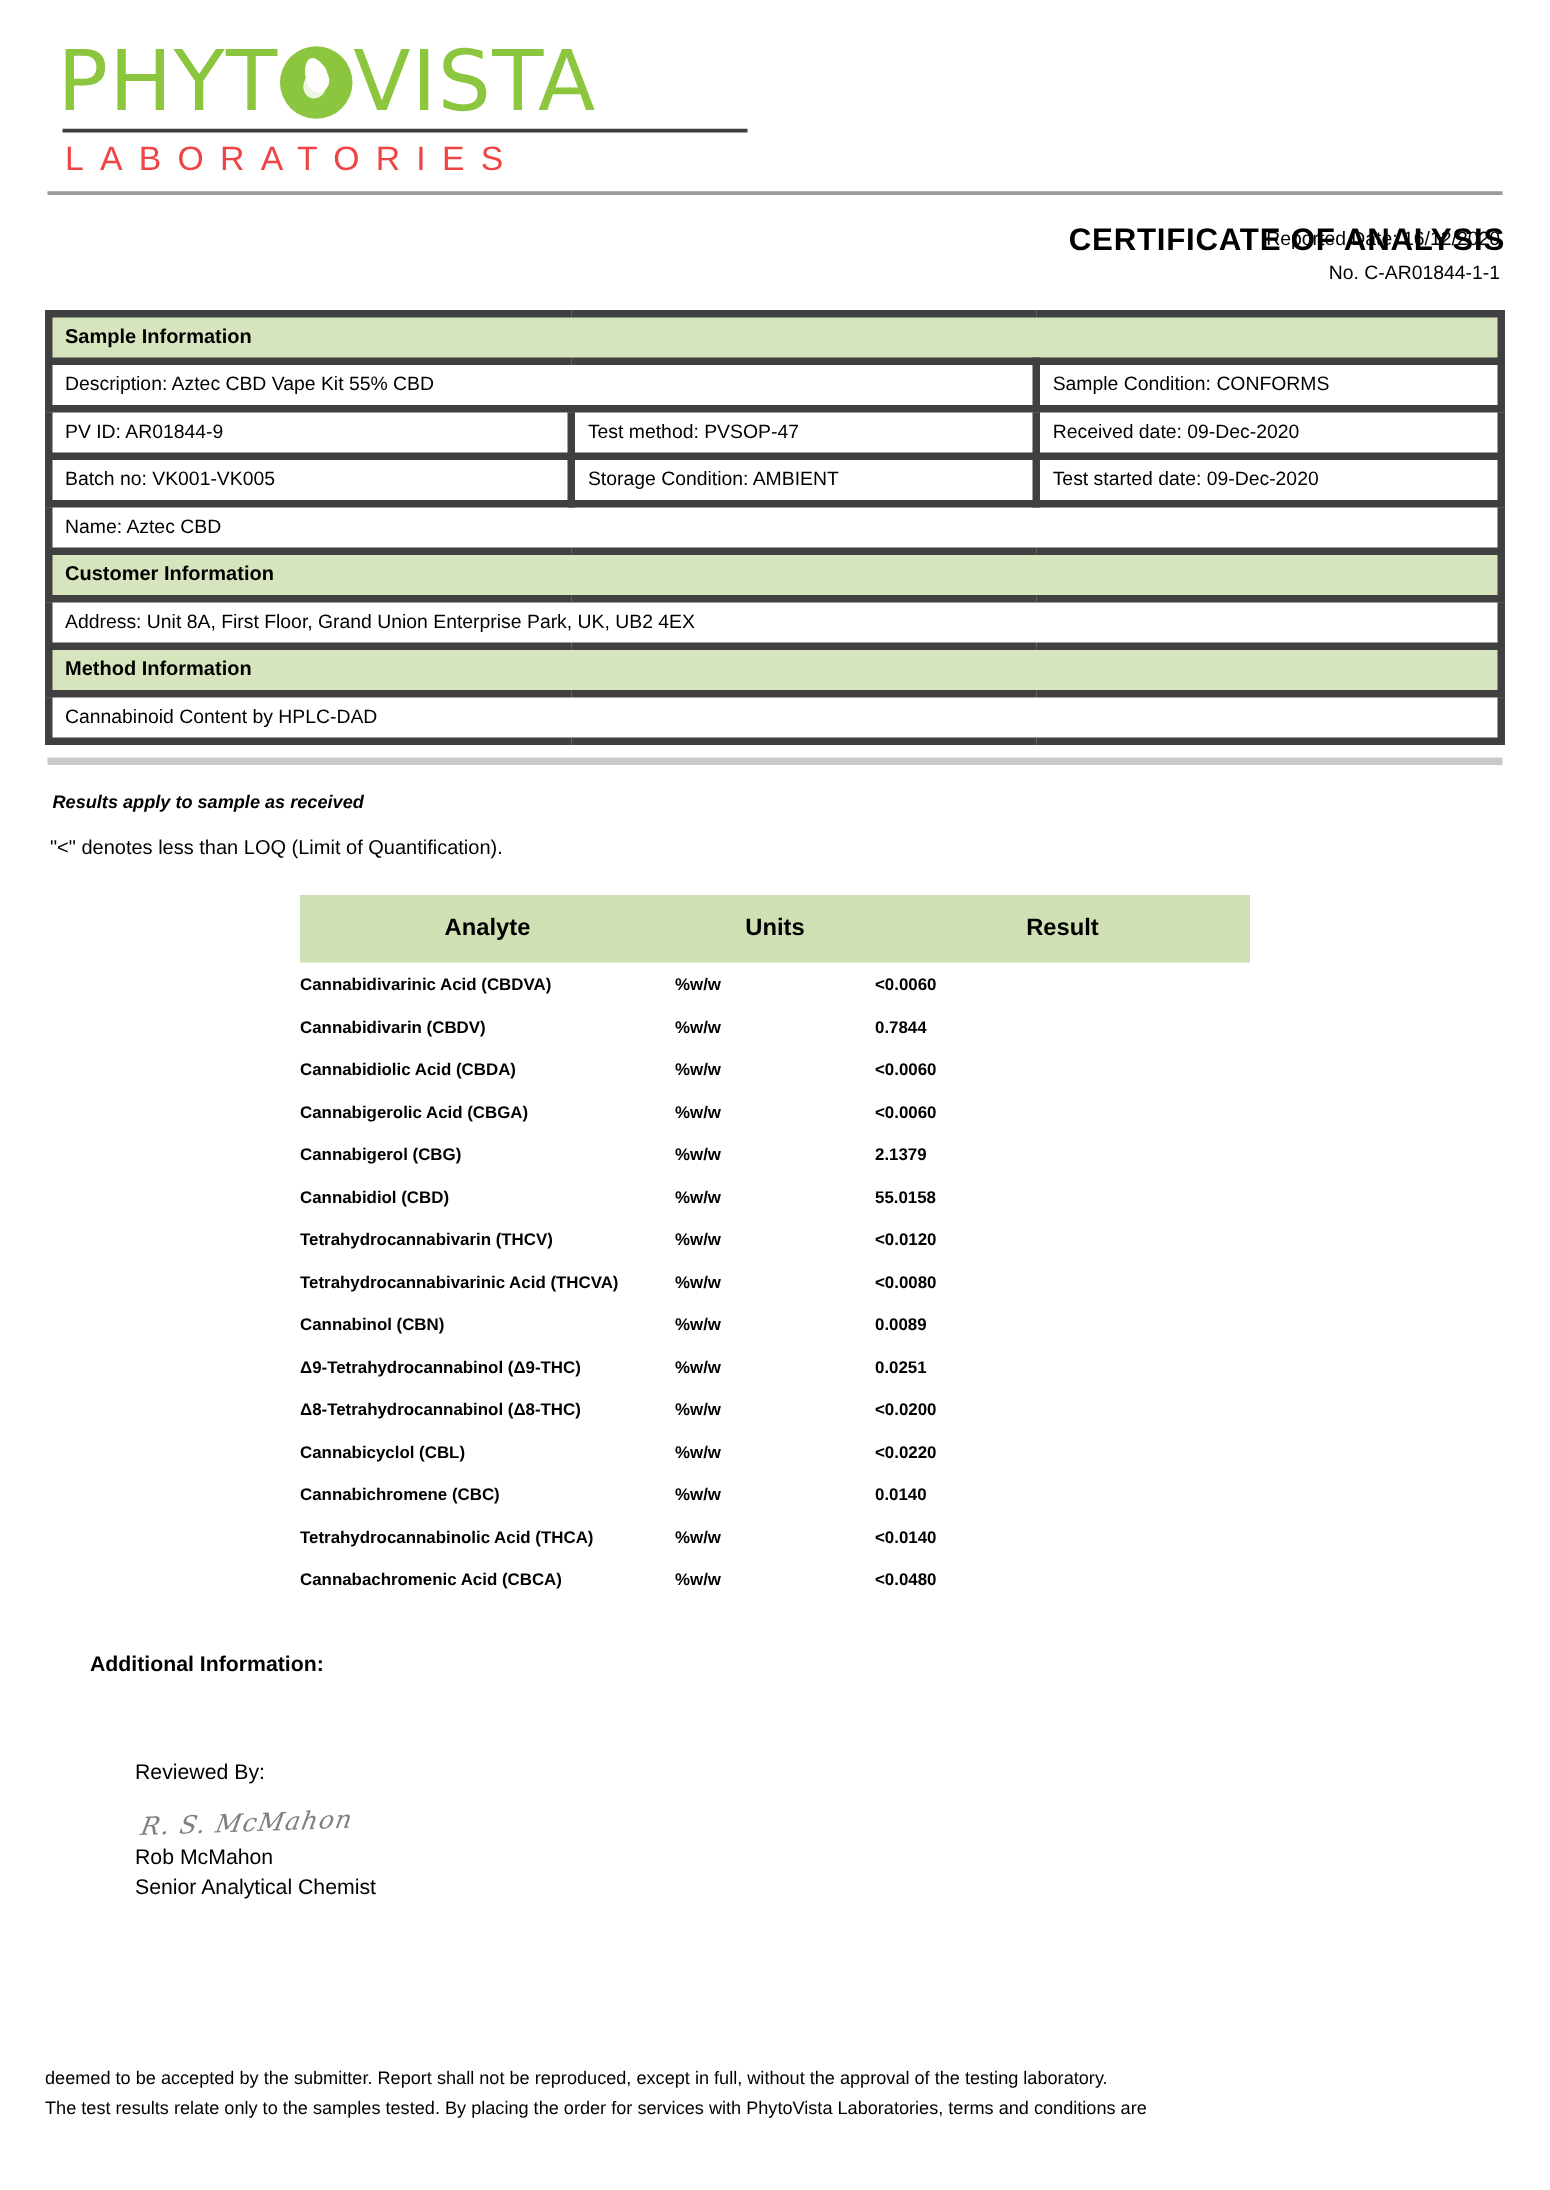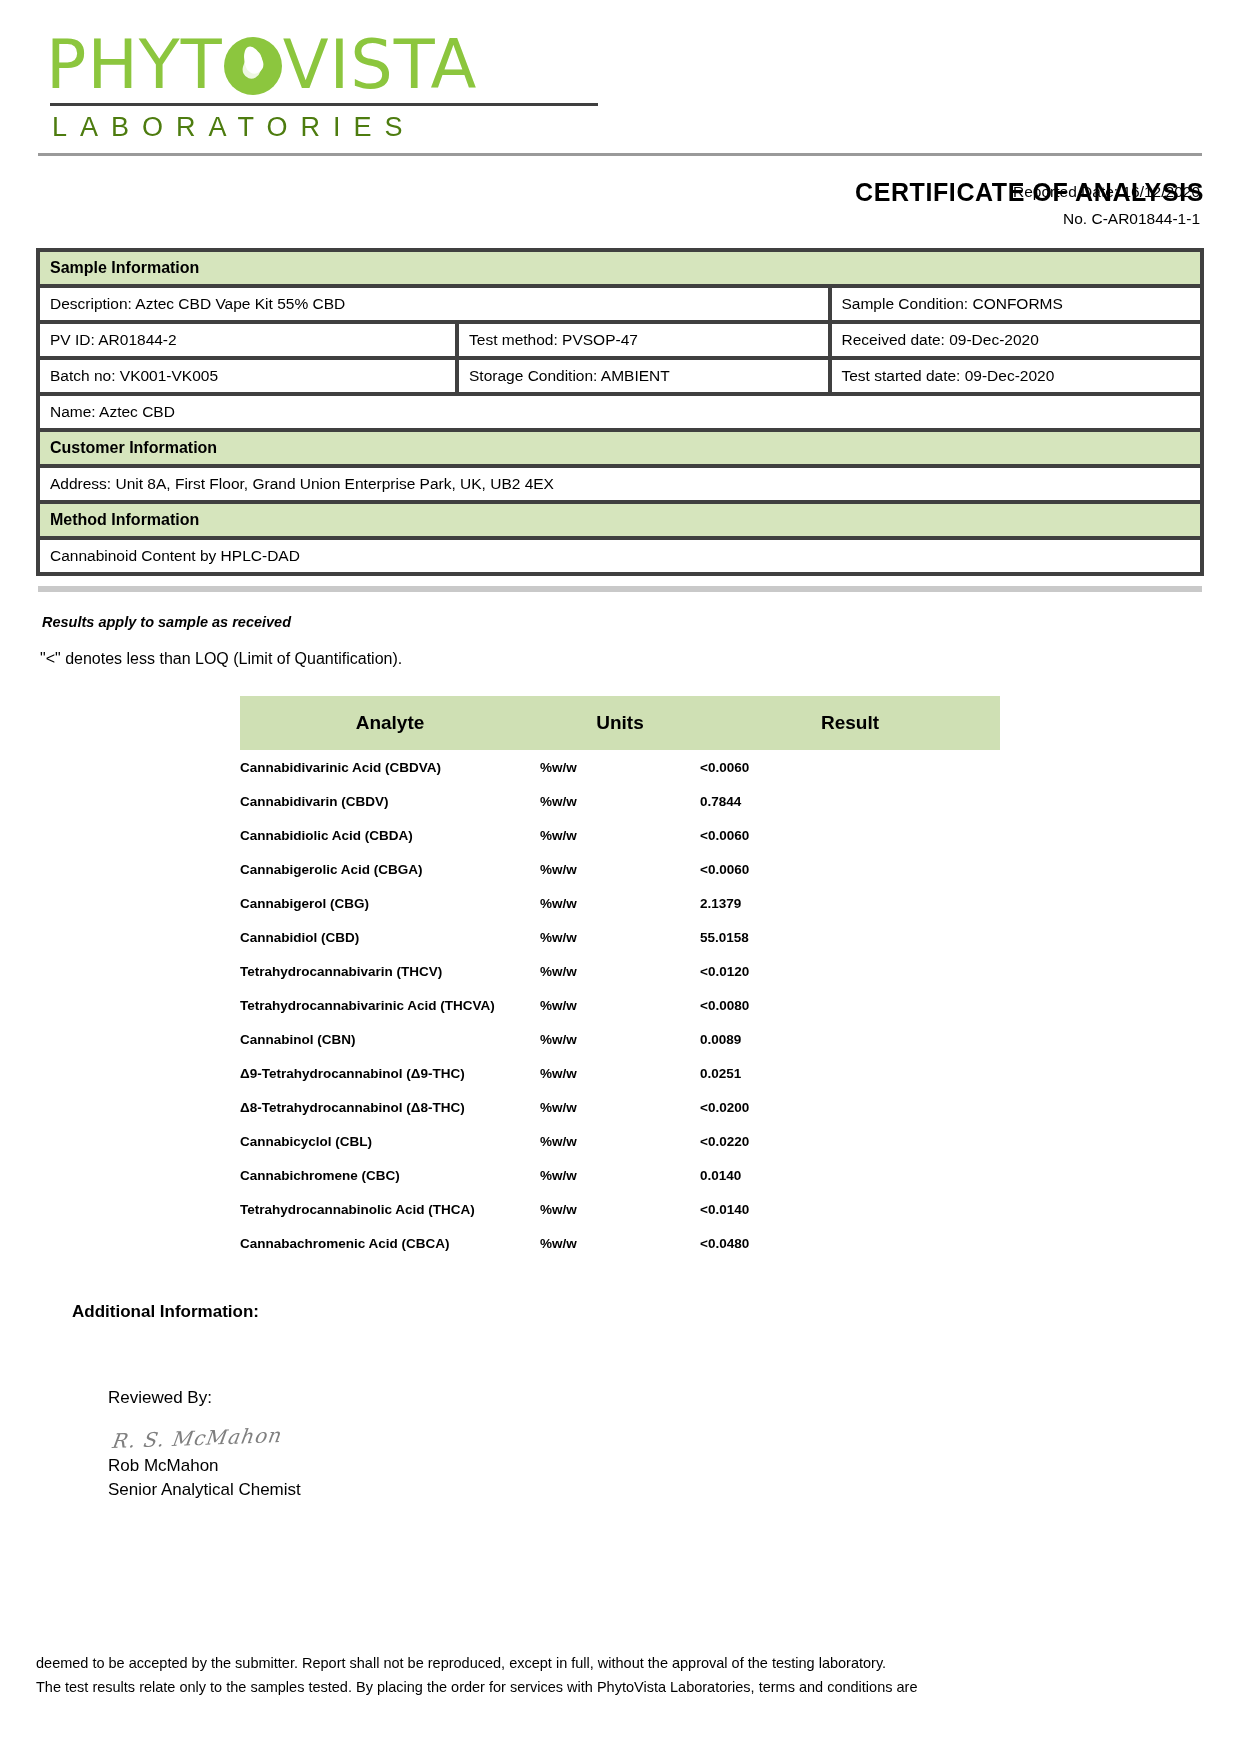--- a/index.html
+++ b/index.html
@@ -75,21 +75,21 @@
   .logo-rule {
     height: 3px;
     background: #3f3f3f;
     margin: 4px 12px 6px 4px;
     width: 548px;
   }
   .logo-sub {
     font-family: "Liberation Sans", sans-serif;
     font-size: 27px;
     letter-spacing: 13px;
-    color: #4d7c0f;
+    color: #ef4444;
     padding-left: 6px;
   }
   .contact {
     text-align: right;
     font-size: 16.5px;
     line-height: 1.55;
     color: #000;
     padding-top: 22px;
     padding-right: 4px;
   }
@@ -123,21 +123,21 @@
 
   
   .info-wrap { margin-top: 8px; }
   table.info {
     width: 100%;
     border-collapse: collapse;
     table-layout: fixed;
     font-size: 15.5px;
   }
   table.info td {
-    border: 4px solid #404040;
+    border: 6px solid #404040;
     padding: 7px 8px 7px 10px;
     vertical-align: middle;
     height: 33px;
   }
   td.section {
     background: #d6e5bd;
     font-weight: bold;
     font-size: 16px;
     padding-left: 18px;
     height: 26px;
@@ -253,21 +253,21 @@
       </colgroup>
       <tbody>
         <tr>
           <td class="section" colspan="3">Sample Information</td>
         </tr>
         <tr>
           <td class="tall" colspan="2">Description: Aztec CBD Vape Kit 55% CBD</td>
           <td class="tall">Sample Condition: CONFORMS</td>
         </tr>
         <tr>
-          <td>PV ID: AR01844-2</td>
+          <td>PV ID: AR01844-9</td>
           <td>Test method: PVSOP-47</td>
           <td>Received date: 09-Dec-2020</td>
         </tr>
         <tr>
           <td>Batch no: VK001-VK005</td>
           <td>Storage Condition: AMBIENT</td>
           <td>Test started date: 09-Dec-2020</td>
         </tr>
         <tr>
           <td colspan="3">Name:   Aztec CBD</td>

